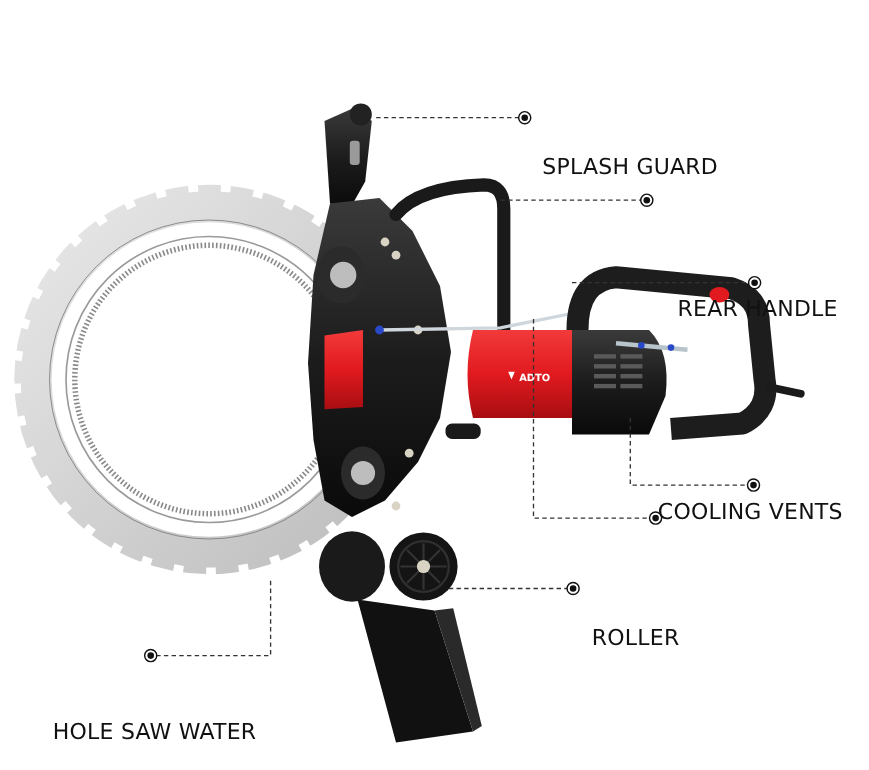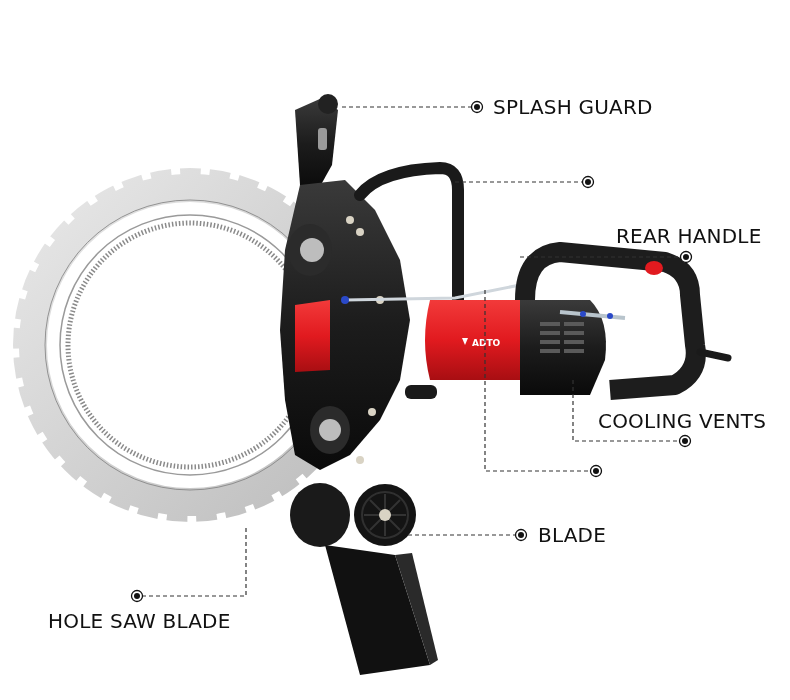--- a/index.html
+++ b/index.html
@@ -1,20 +1,20 @@
 <!DOCTYPE html>
 <html><head>
 <meta charset="utf-8">
 <style>
   html, body { margin: 0; padding: 0; background: #ffffff; }
   body { width: 790px; height: 700px; position: relative; overflow: hidden;
          font-family: "Liberation Sans", "DejaVu Sans", sans-serif; }
   #stage { position: absolute; left: 0; top: 0; width: 790px; height: 700px; }
   .label { position: absolute; font-size: 20px; color: #111111; letter-spacing: 0.2px;
-           white-space: nowrap; line-height: 1; font-family: "DejaVu Sans", sans-serif; }
+           white-space: nowrap; line-height: 1; font-family: "DejaVu Sans", sans-serif; margin-top: 44px; }
   svg { position: absolute; left: 0; top: 0; }
 </style>
 </head>
 <body>
 
 <div id="stage">
 
   <svg width="790" height="700" viewBox="0 0 790 700">
     <defs>
       <linearGradient id="redGrad" x1="0" y1="0" x2="0" y2="1">
@@ -147,16 +147,16 @@
       <g>
           <circle cx="137" cy="596" r="5.5" fill="#fff" stroke="#111" stroke-width="1.3"></circle>
           <circle cx="137" cy="596" r="3" fill="#111"></circle>
         </g>
     </g>
   </svg>
 
   <div class="label" style="left:493px; top:97px;">SPLASH GUARD</div>
   <div class="label" style="left:598px; top:411px;">COOLING VENTS</div>
   <div class="label" style="left:616px; top:226px;">REAR HANDLE</div>
-  <div class="label" style="left:538px; top:525px;">BLADE</div>
-  <div class="label" style="left:48px; top:611px;">HOLE SAW BLADE</div>
+  <div class="label" style="left:538px; top:525px;">ROLLER</div>
+  <div class="label" style="left:48px; top:611px;">HOLE SAW WATER</div>
 
 </div>
 
 </body></html>

